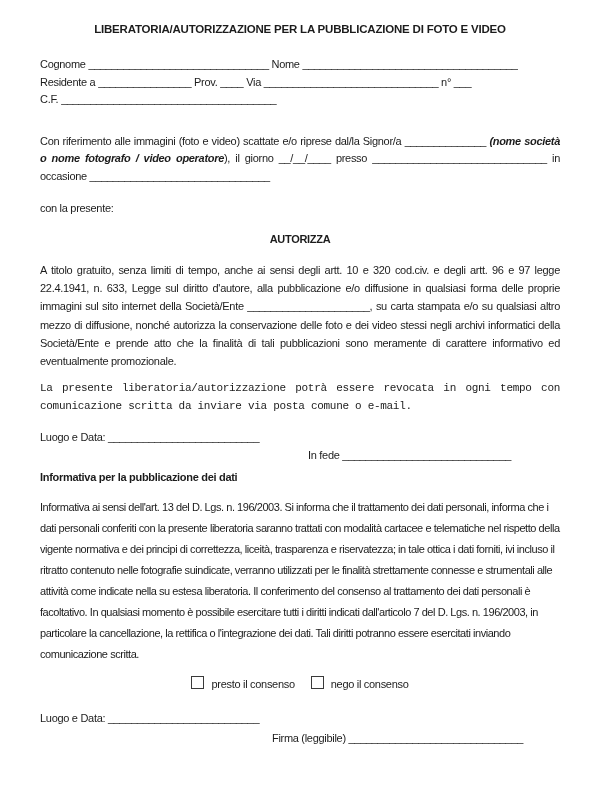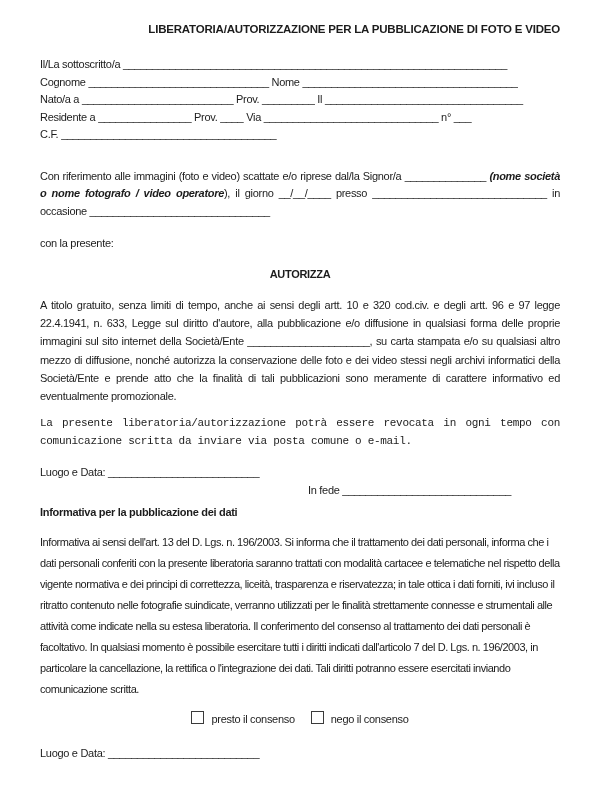--- a/index.html
+++ b/index.html
@@ -5,21 +5,21 @@
   html, body { margin: 0; padding: 0; }
   body {
     width: 600px; height: 800px; overflow: hidden;
     background: #ffffff;
     font-family: "Liberation Sans", "DejaVu Sans", sans-serif;
     font-size: 11px; color: #1c1c1c; letter-spacing: -0.3px;
   }
   .sheet { width: 600px; height: 800px; padding: 0 40px; box-sizing: border-box; }
   .title {
     margin: 0; padding-top: 23px;
-    text-align: right; font-size: 11.5px; font-weight: bold;
+    text-align: center; font-size: 11.5px; font-weight: bold;
     letter-spacing: -0.2px; white-space: nowrap;
   }
   .idblock { margin-top: 21px; line-height: 17.5px; }
   .idline { white-space: nowrap; overflow: hidden; }
   .blank { letter-spacing: -0.3px; }
   p { margin: 0; }
   .para1 { margin-top: 24px; line-height: 17.5px; text-align: justify; }
   .bi { font-weight: bold; font-style: italic; }
   .presente { margin-top: 15px; line-height: 17.5px; }
   .autorizza { margin-top: 13px; text-align: center; font-weight: bold; font-size: 11px; line-height: 17.5px; }
@@ -42,36 +42,24 @@
 </style>
 </head>
 <body>
 
 <div class="sheet">
 
   <h1 class="title">LIBERATORIA/AUTORIZZAZIONE PER LA PUBBLICAZIONE DI FOTO E VIDEO</h1>
 
   <div class="idblock">
     <div class="idline">
-      <span>Il/La sottoscritto/a</span>
-      <span class="blank">__________________________________________________________________</span>
-    </div>
-    <div class="idline">
       <span>Cognome</span>
       <span class="blank">_______________________________</span>
       <span>Nome</span>
       <span class="blank">_____________________________________</span>
-    </div>
-    <div class="idline">
-      <span>Nato/a a</span>
-      <span class="blank">__________________________</span>
-      <span>Prov.</span>
-      <span class="blank">_________</span>
-      <span>Il</span>
-      <span class="blank">__________________________________</span>
     </div>
     <div class="idline">
       <span>Residente a</span>
       <span class="blank">________________</span>
       <span>Prov.</span>
       <span class="blank">____</span>
       <span>Via</span>
       <span class="blank">______________________________</span>
       <span>n°</span>
       <span class="blank">___</span>
@@ -106,14 +94,18 @@
   <p class="pbody">Informativa ai sensi dell'art. 13 del D. Lgs. n. 196/2003. Si informa che il trattamento dei dati personali, informa che i dati personali conferiti con la presente liberatoria saranno trattati con modalità cartacee e telematiche nel rispetto della vigente normativa e dei principi di correttezza, liceità, trasparenza e riservatezza; in tale ottica i dati forniti, ivi incluso il ritratto contenuto nelle fotografie suindicate, verranno utilizzati per le finalità strettamente connesse e strumentali alle attività come indicate nella su estesa liberatoria. Il conferimento del consenso al trattamento dei dati personali è facoltativo. In qualsiasi momento è possibile esercitare tutti i diritti indicati dall'articolo 7 del D. Lgs. n. 196/2003, in particolare la cancellazione, la rettifica o l'integrazione dei dati. Tali diritti potranno essere esercitati inviando comunicazione scritta.</p>
 
   <div class="consent">
     <span class="checkbox"></span><span>presto il consenso</span><span class="checkbox second"></span><span>nego il consenso</span>
   </div>
 
   <div class="sigline sig2">
     <span>Luogo e Data:</span>
     <span class="blank">__________________________</span>
   </div>
+  <div class="sigline firma">
+    <span>Firma (leggibile)</span>
+    <span class="blank">______________________________</span>
+  </div>
 
 </div>
 
 </body></html>

